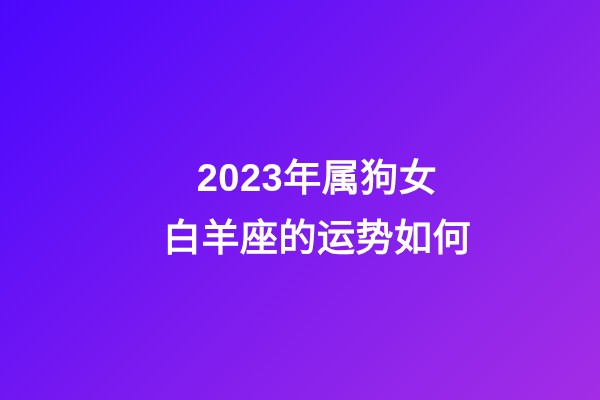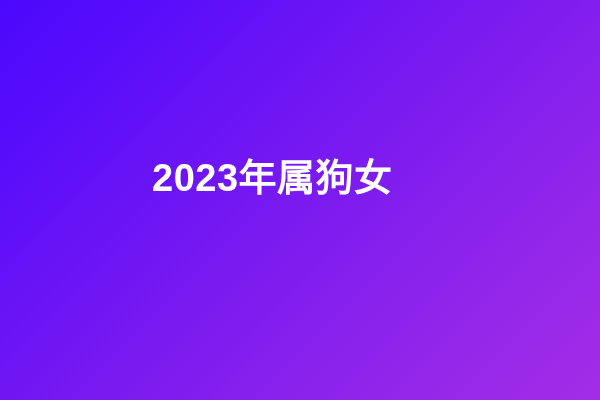--- a/index.html
+++ b/index.html
@@ -32,21 +32,21 @@
         #9226ea 78%,
         #a32de6 100%);
   }
 
   .title-block {
     position: absolute;
     left: 152px;
     top: 148px;
     width: 330px;
     display: flex;
-    flex-direction: row;
+    flex-direction: column;
     align-items: center;
   }
 
   .title-line {
     display: block;
     color: #ffffff;
     font-size: 38px;
     line-height: 60px;
     font-weight: 700;
     letter-spacing: 0.5px;
@@ -54,14 +54,15 @@
     text-align: left;
     font-family: "Liberation Sans", "DejaVu Sans", sans-serif;
   }
 </style>
 </head>
 <body>
 
 <div class="banner">
   <div class="title-block">
     <span class="title-line">2023年属狗女</span>
+    <span class="title-line">白羊座的运势如何</span>
   </div>
 </div>
 
 </body></html>

